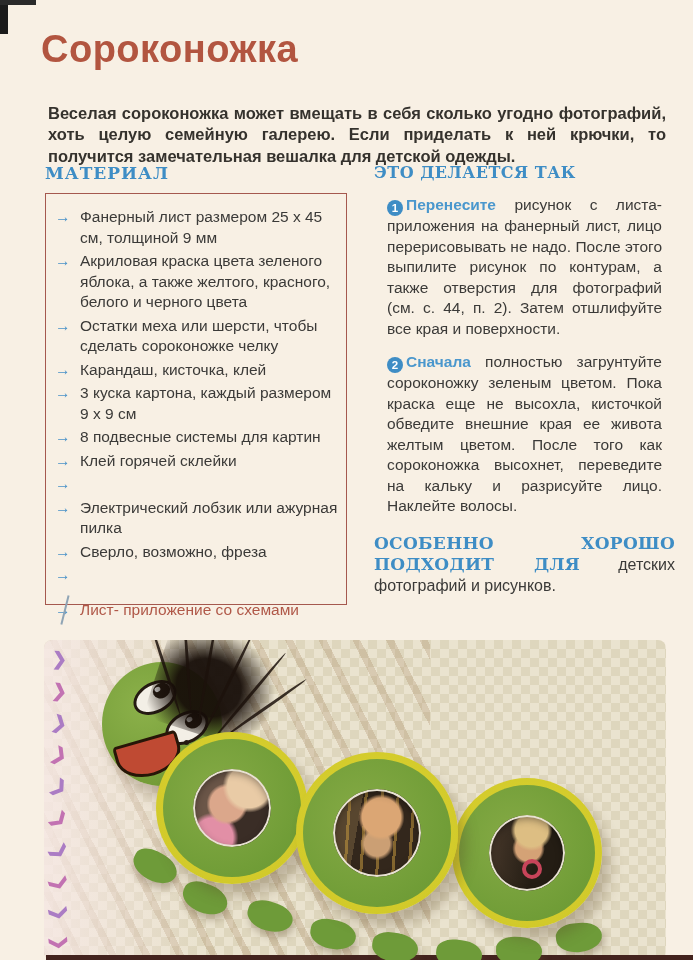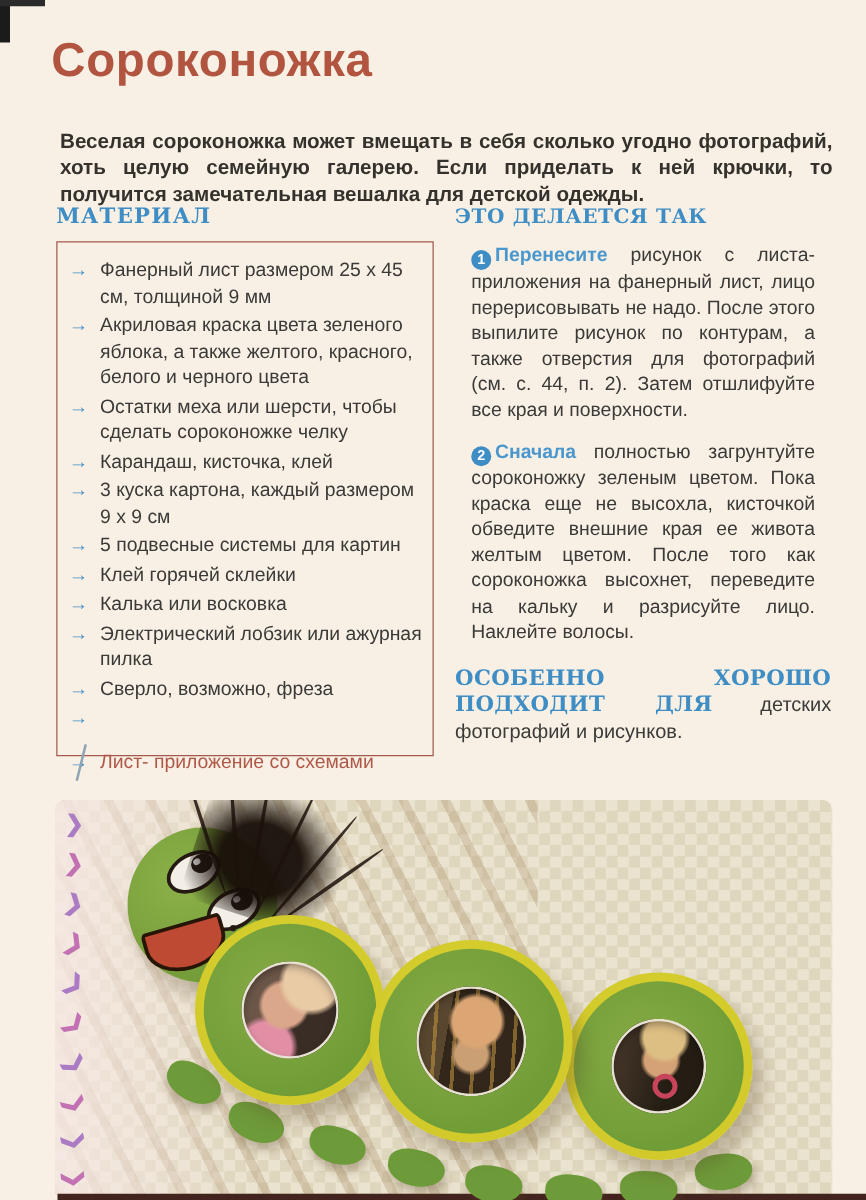--- a/index.html
+++ b/index.html
@@ -20,21 +20,21 @@
     font-family:Liberation Sans, sans-serif; font-weight:bold;
     font-size:38px; letter-spacing:.5px; color:#b25540;margin-top:12px;
   }
   .intro{
     position:absolute; left:48px; top:86px; width:618px;
     font-weight:bold; font-size:16.5px; line-height:21.5px;
     color:#35322d; text-align:justify;
   }
 
   
-  .cols{position:absolute; left:45px; top:163px; width:620px; display:flex; gap:17px;}
+  .cols{position:absolute; left:45px; top:163px; width:620px; display:flex; gap:27px;}
   .col-left{width:302px; flex:none;}
   .col-right{width:301px; flex:none;}
 
   .blue-head{
     font-family:"DejaVu Serif", serif; font-weight:bold;
     color:#3e8dc5; letter-spacing:1px;
   }
   .mat-head{font-size:17px;}
   .steps-head{font-size:16px; letter-spacing:.5px; margin-bottom:7px;}
 
@@ -213,29 +213,28 @@
         <div class="mat-item">
           <span class="arrow">→</span>
           <span>Карандаш, кисточка, клей</span>
         </div>
         <div class="mat-item">
           <span class="arrow">→</span>
           <span>3 куска картона, каждый размером 9 х 9 см</span>
         </div>
         <div class="mat-item">
           <span class="arrow">→</span>
-          <span>5 подвесные системы для картин</span>
+          <span>8 подвесные системы для картин</span>
         </div>
         <div class="mat-item">
           <span class="arrow">→</span>
           <span>Клей горячей склейки</span>
         </div>
         <div class="mat-item">
           <span class="arrow">→</span>
-          <span>Калька или восковка</span>
         </div>
         <div class="mat-item">
           <span class="arrow">→</span>
           <span>Электрический лобзик или ажурная пилка</span>
         </div>
         <div class="mat-item">
           <span class="arrow">→</span>
           <span>Сверло, возможно, фреза</span>
         </div>
         <div class="mat-item">

